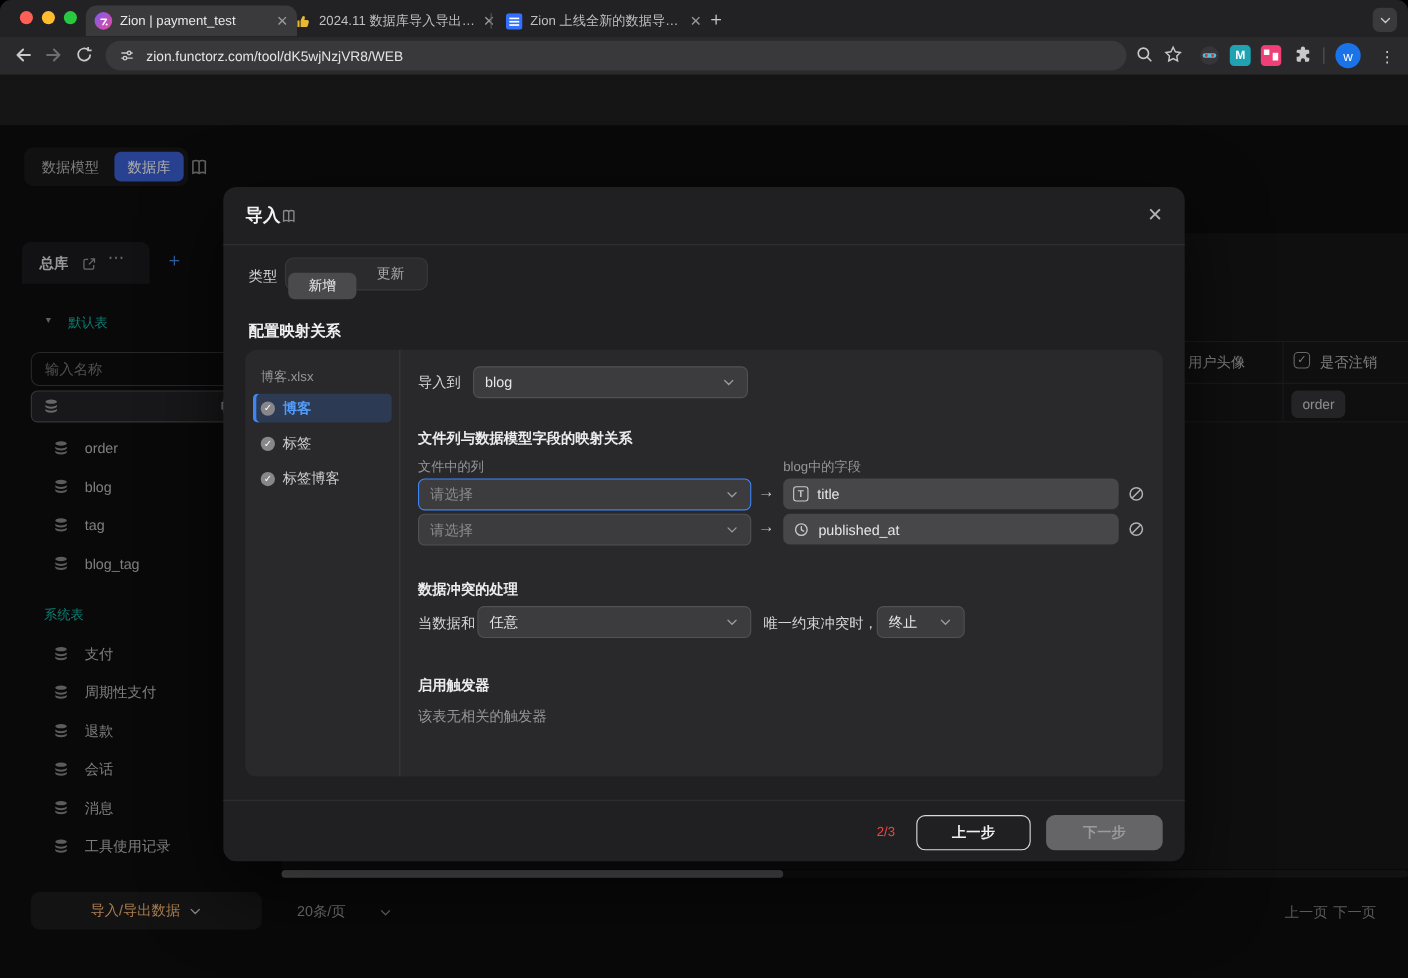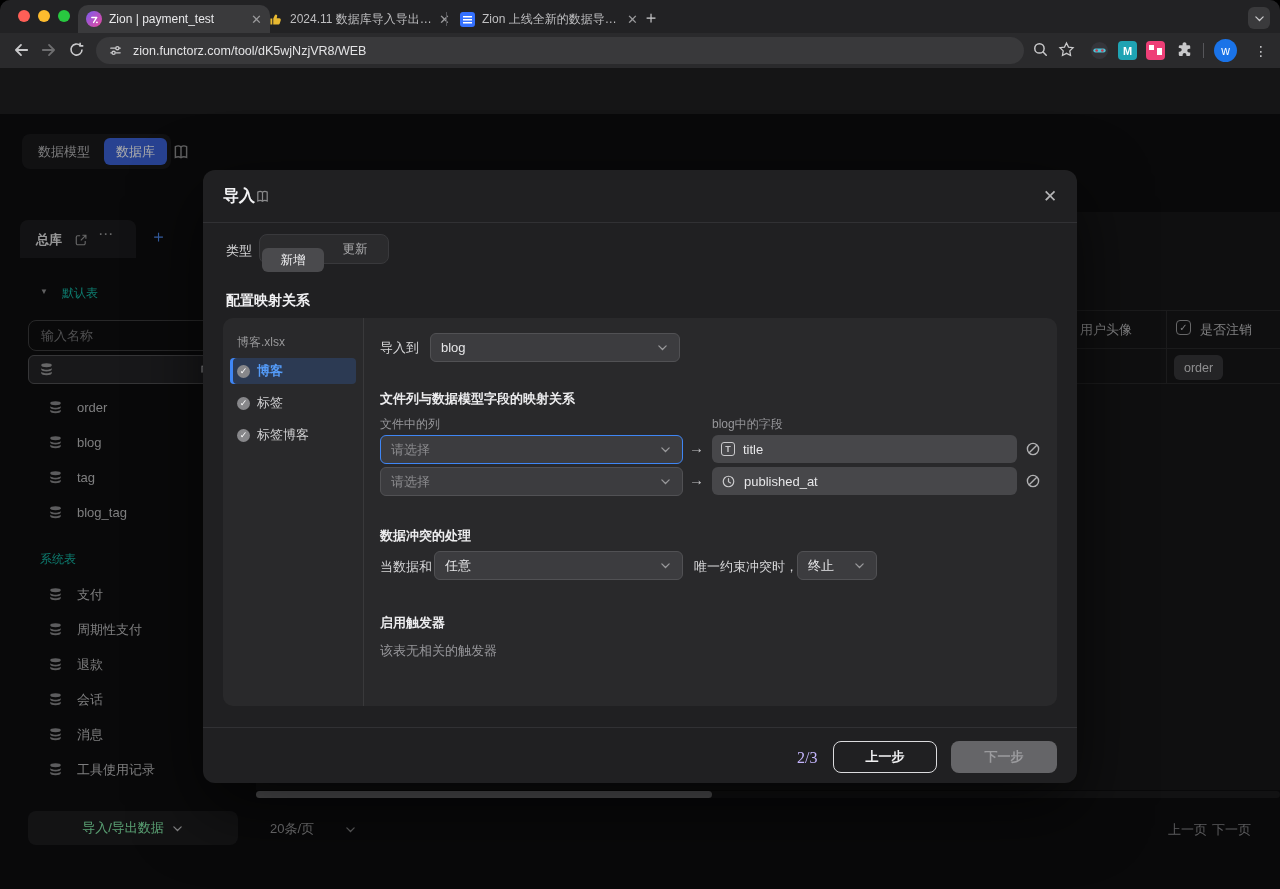--- a/index.html
+++ b/index.html
@@ -46,21 +46,21 @@
   .content{position:absolute;left:0;top:114px;width:1280px;height:775px;background:#0e0e0f;}
   .modeseg{position:absolute;left:22px;top:20px;height:35px;background:#1a1a1c;border-radius:8px;display:flex;align-items:center;padding:0 4px;gap:2px;}
   .modeseg .mbtn{height:27px;padding:0 12px;display:flex;align-items:center;border-radius:6px;font-size:13px;color:#b9b9bb;}
   .modeseg .mbtn.on{background:#3c63d8;color:#fff;}
   .sb-tab{position:absolute;left:20px;top:106px;width:116px;height:38px;background:#1c1c1e;border-radius:8px 8px 0 0;}
   .sb-item{position:absolute;left:28px;width:210px;height:35px;display:flex;align-items:center;gap:14px;padding-left:20px;box-sizing:border-box;border-radius:8px;color:#bcbcbe;font-size:13px;}
   .sb-item.sel{background:#242427;color:#e8e8ea;}
   .sb-group{font-size:12px;color:#14b8a6;}
   .searchbox{position:absolute;left:28px;top:206px;width:210px;height:31px;box-sizing:border-box;border:1px solid #3c3c3e;border-radius:8px;background:transparent;color:#d8d8da;font-size:13px;padding:0 12px;outline:none;}
   .searchbox::placeholder{color:#77777a;}
-  .impexp{position:absolute;left:28px;top:697px;width:210px;height:34px;border-radius:8px;background:#1d1d1f;display:flex;align-items:center;justify-content:center;gap:7px;color:#86efac;font-size:13px;}
+  .impexp{position:absolute;left:28px;top:697px;width:210px;height:34px;border-radius:8px;background:#1d1d1f;display:flex;align-items:center;justify-content:center;gap:7px;color:#fdba74;font-size:13px;}
   .hairline{background:#29292b;}
   .tbl-head{font-size:13px;color:#bdbdbf;}
   .cbx{width:15px;height:15px;box-sizing:border-box;border:1.5px solid #9a9a9c;border-radius:4px;color:#bdbdbf;font-size:10px;display:flex;align-items:center;justify-content:center;}
   .false-badge{position:absolute;left:1174px;top:241px;height:25px;padding:0 10px;border-radius:6px;background:#37373a;color:#d3d3d5;font-size:12.5px;display:flex;align-items:center;}
   .pgtext{font-size:13px;color:#a8a8aa;}
   .pgnav{font-size:13px;color:#86868a;}
   .overlay{position:absolute;inset:0;background:rgba(0,0,0,.33);z-index:2;}
   
   .modal{position:absolute;left:203px;top:56px;width:874px;height:613px;background:#202022;border-radius:12px;z-index:3;box-shadow:0 24px 70px rgba(0,0,0,.65);}
   .m-title{position:absolute;left:20px;top:16px;font-size:16px;font-weight:600;color:#f2f2f4;}
@@ -78,21 +78,21 @@
   .sheet.on{background:rgba(59,130,246,.20);box-shadow:inset 3px 0 0 #3f86f5;color:#549bf8;font-weight:600;}
   .chk-circle{width:13px;height:13px;border-radius:50%;background:#87878a;color:#fff;font-size:9px;display:flex;align-items:center;justify-content:center;flex:none;}
   .sel{position:absolute;height:29px;box-sizing:border-box;background:#3c3c3f;border:1px solid #515154;border-radius:6px;display:flex;align-items:center;justify-content:space-between;padding:0 10px;font-size:13px;color:#e6e6e8;}
   .sel.focus{border:1.5px solid #3f86f5;}
   .sel .ph{color:#8b8b8e;}
   .subtle{font-size:12px;color:#96969a;}
   .chip{position:absolute;height:28px;box-sizing:border-box;background:#47474a;border-radius:6px;display:flex;align-items:center;gap:8px;padding:0 9px;font-size:13px;color:#e6e6e8;}
   .t-ic{width:14px;height:14px;box-sizing:border-box;border:1.2px solid #c9c9cb;border-radius:3px;color:#c9c9cb;font-size:9px;font-weight:bold;display:flex;align-items:center;justify-content:center;flex:none;}
   .m-arrow{position:absolute;color:#c3c3c5;font-size:15px;}
   .bold13{font-size:13px;font-weight:700;color:#ececee;}
-  .step{position:absolute;left:594px;top:579px;font-size:16px;color:#c4b5fd;font-family:Liberation Serif, serif;}
+  .step{position:absolute;left:594px;top:579px;font-size:12px;color:#ef4444;}
   .btn-prev{position:absolute;left:630px;top:571px;width:104px;height:32px;box-sizing:border-box;border:1.5px solid #dcdcde;border-radius:8px;color:#f0f0f2;font-size:13px;font-weight:600;display:flex;align-items:center;justify-content:center;background:transparent;}
   .btn-next{position:absolute;left:748px;top:571px;width:106px;height:32px;border-radius:8px;background:#656568;color:#9b9b9e;font-size:13px;font-weight:600;display:flex;align-items:center;justify-content:center;}
 </style>
 </head>
 <body>
 
 <svg width="0" height="0" style="position:absolute">
   <defs>
     <g id="i-db">
         <ellipse cx="8" cy="3.4" rx="5.6" ry="2.1" fill="currentColor"></ellipse>

